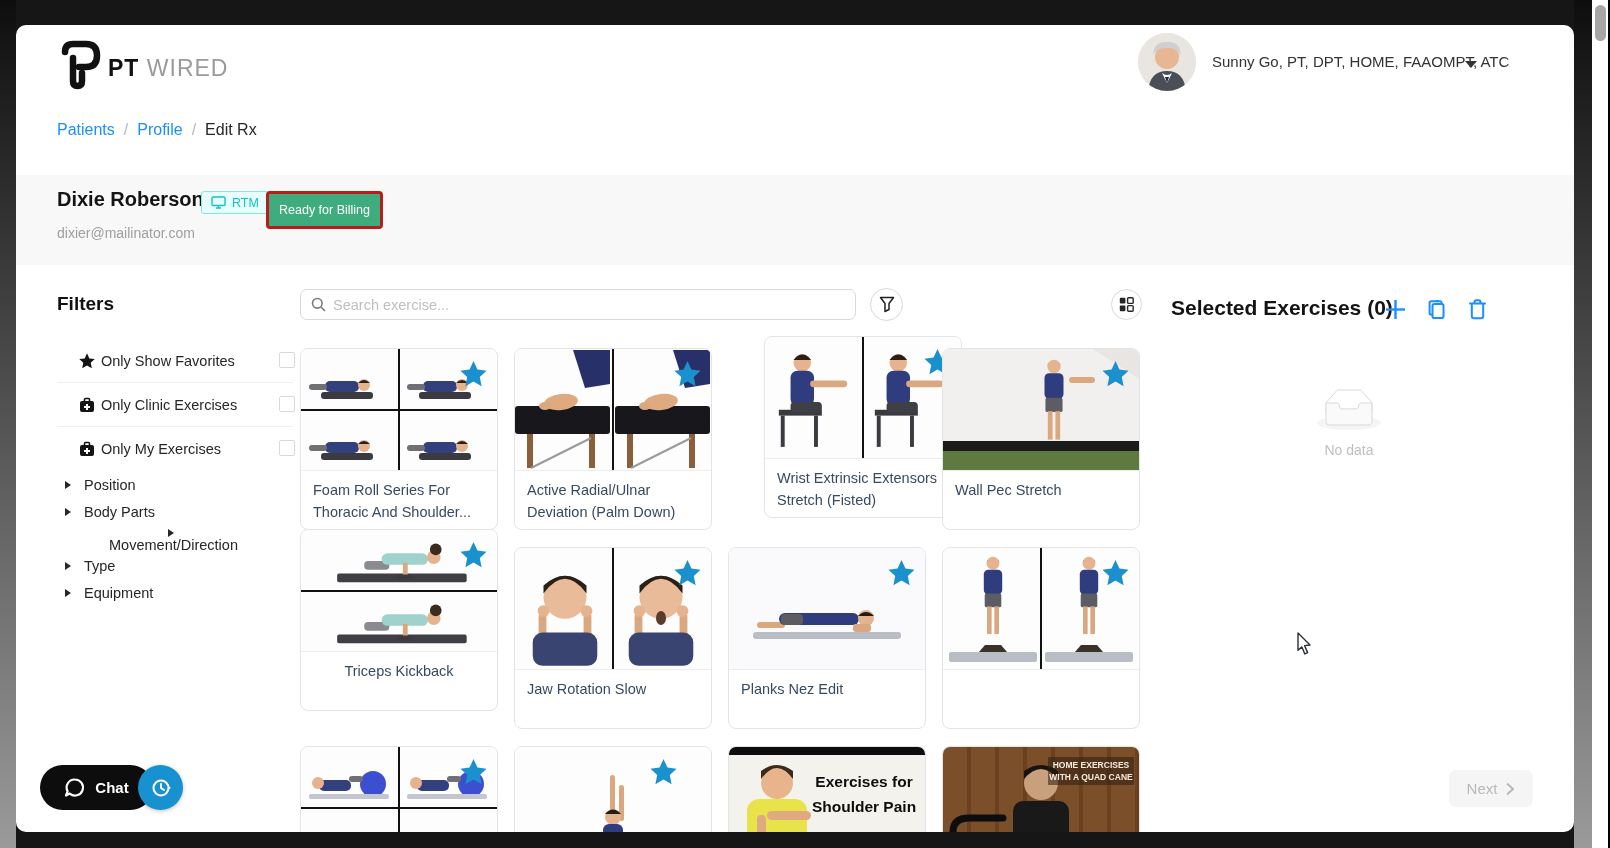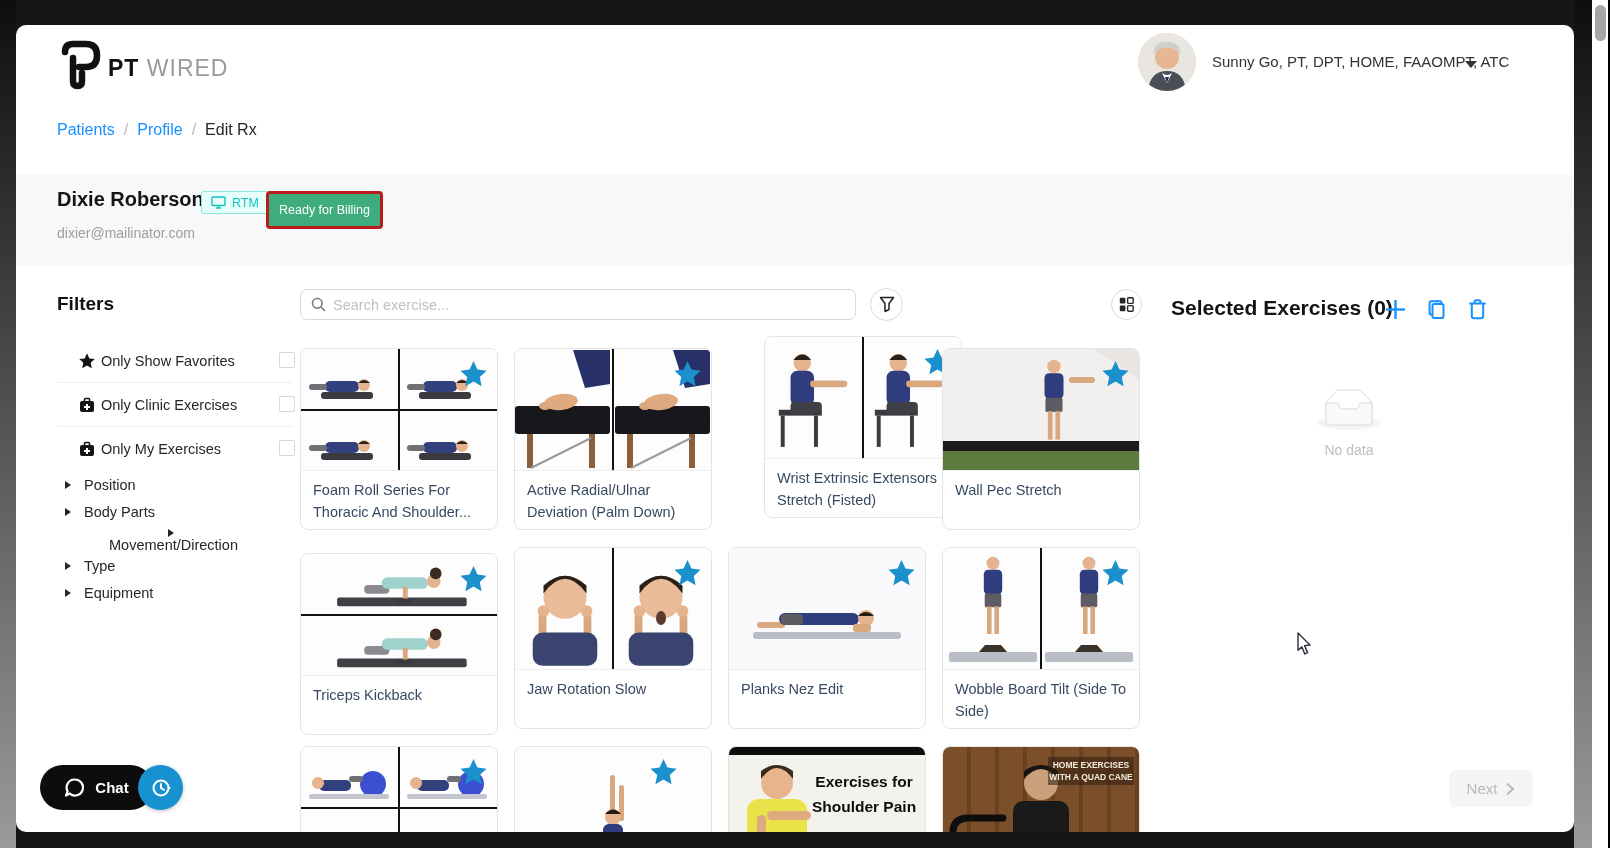--- a/index.html
+++ b/index.html
@@ -383,21 +383,21 @@
         <use href="#u-stand" x="92" y="8" width="38" height="95"></use>
         <rect x="126" y="28" width="26" height="6" rx="3" fill="#d9a87f"></rect>
       </svg>
       <svg class="star" viewBox="0 0 24 23">
           <use href="#u-star"></use>
         </svg>
     </div>
     <div class="card-title">Wall Pec Stretch</div>
   </div>
 
-  <div class="card" style="left:284px; top:528px;">
+  <div class="card" style="left:284px; top:504px;text-align:center;">
     <div class="thumb">
       <svg class="scene" width="196" height="122" viewBox="0 0 196 122">
         <use href="#u-triceps" x="14" y="2" width="168" height="58"></use>
           <use href="#u-triceps" x="14" y="63" width="168" height="58"></use>
         <line x1="0" y1="61" x2="196" y2="61" stroke="#111" stroke-width="2"></line>
       </svg>
       <svg class="star" viewBox="0 0 24 23">
           <use href="#u-star"></use>
         </svg>
     </div>
@@ -440,21 +440,20 @@
         <path d="M36 104 L64 104 L58 97 L42 97 Z" fill="#3c3128"></path>
           <path d="M132 104 L160 104 L154 97 L138 97 Z" fill="#3c3128"></path>
         <use href="#u-stand" x="31" y="6" width="38" height="92"></use>
           <use href="#u-stand" x="127" y="6" width="38" height="92"></use>
         <line x1="98" y1="0" x2="98" y2="122" stroke="#111" stroke-width="2"></line>
       </svg>
       <svg class="star" viewBox="0 0 24 23">
           <use href="#u-star"></use>
         </svg>
     </div>
-    <div class="card-title">Wobble Board Tilt (Side To Side)</div>
   </div>
 
   <div class="card" style="left:284px; top:721px;">
     <div class="thumb">
       <svg class="scene" width="196" height="122" viewBox="0 0 196 122">
         <use href="#u-ball-lie" x="4" y="3" width="90" height="55"></use>
           <use href="#u-ball-lie" x="102" y="3" width="90" height="55"></use>
         <use href="#u-ball-lie" x="4" y="64" width="90" height="55"></use>
           <use href="#u-ball-lie" x="102" y="64" width="90" height="55"></use>
         <line x1="98" y1="0" x2="98" y2="122" stroke="#111" stroke-width="2"></line>

